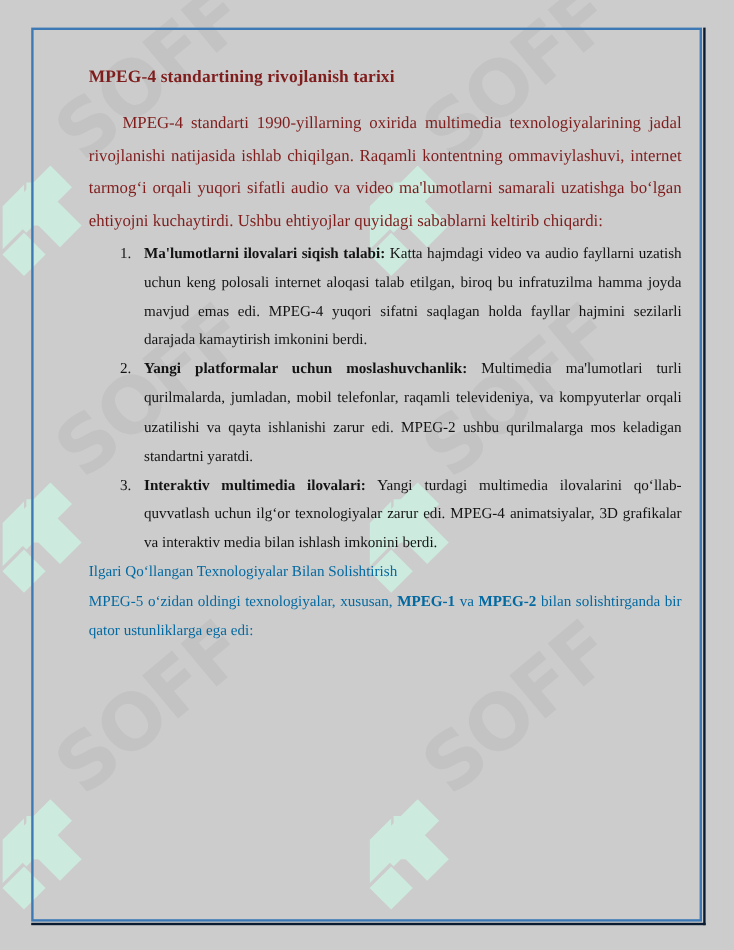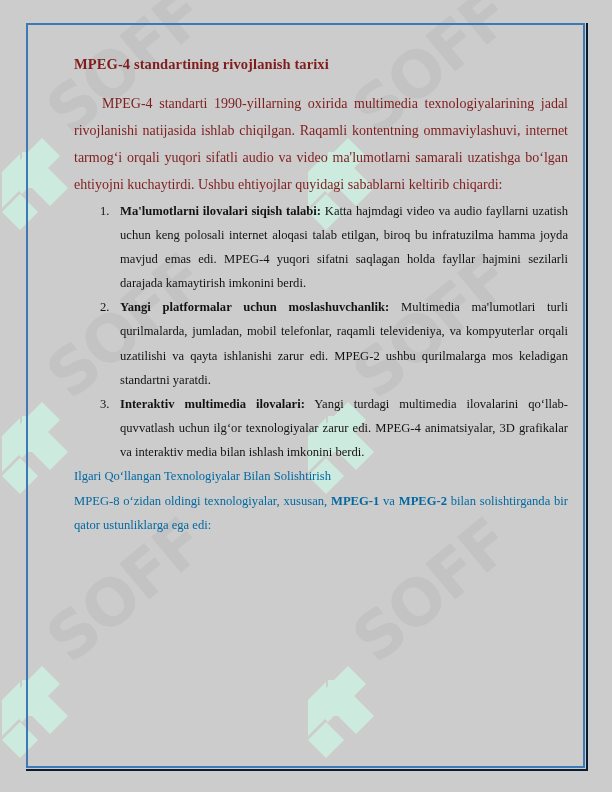--- a/index.html
+++ b/index.html
@@ -238,15 +238,15 @@
     <li>
       <span class="lead">Yangi platformalar uchun moslashuvchanlik:</span><span> Multimedia ma'lumotlari turli qurilmalarda, jumladan, mobil telefonlar, raqamli televideniya, va kompyuterlar orqali uzatilishi va qayta ishlanishi zarur edi. MPEG-2 ushbu qurilmalarga mos keladigan standartni yaratdi.</span>
     </li>
     <li>
       <span class="lead">Interaktiv multimedia ilovalari:</span><span> Yangi turdagi multimedia ilovalarini qo‘llab-quvvatlash uchun ilg‘or texnologiyalar zarur edi. MPEG-4 animatsiyalar, 3D grafikalar va interaktiv media bilan ishlash imkonini berdi.</span>
     </li>
   </ol>
 
   <p class="tail-par">Ilgari Qo‘llangan Texnologiyalar Bilan Solishtirish</p>
 
-  <p class="tail-par flow"><span>MPEG-8 o‘zidan oldingi texnologiyalar, xususan, </span><span class="bold-inline">MPEG-1</span><span> va </span><span class="bold-inline">MPEG-2</span><span> bilan solishtirganda bir qator ustunliklarga ega edi:</span></p>
+  <p class="tail-par flow"><span>MPEG-5 o‘zidan oldingi texnologiyalar, xususan, </span><span class="bold-inline">MPEG-1</span><span> va </span><span class="bold-inline">MPEG-2</span><span> bilan solishtirganda bir qator ustunliklarga ega edi:</span></p>
 
 </div>
 
 </body></html>

